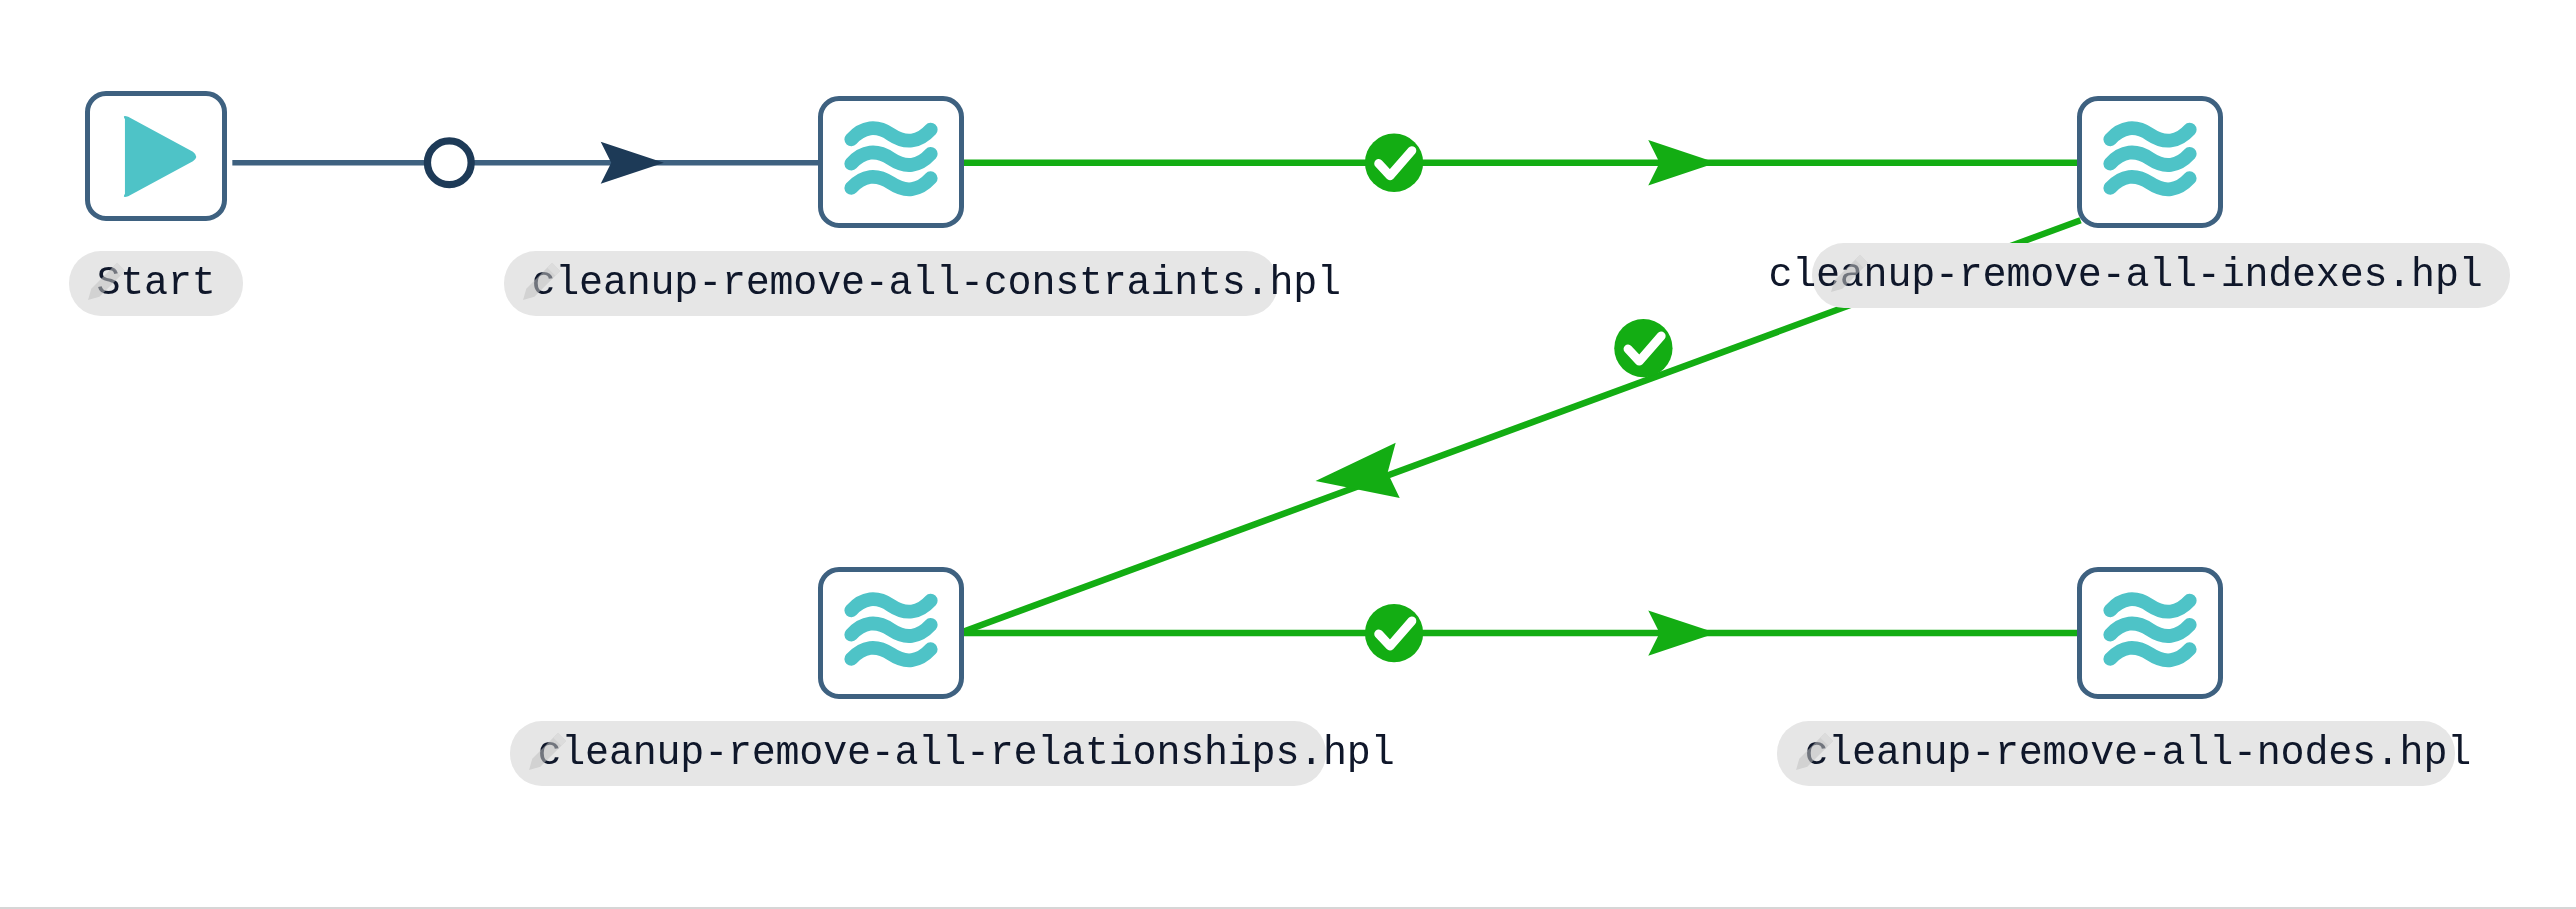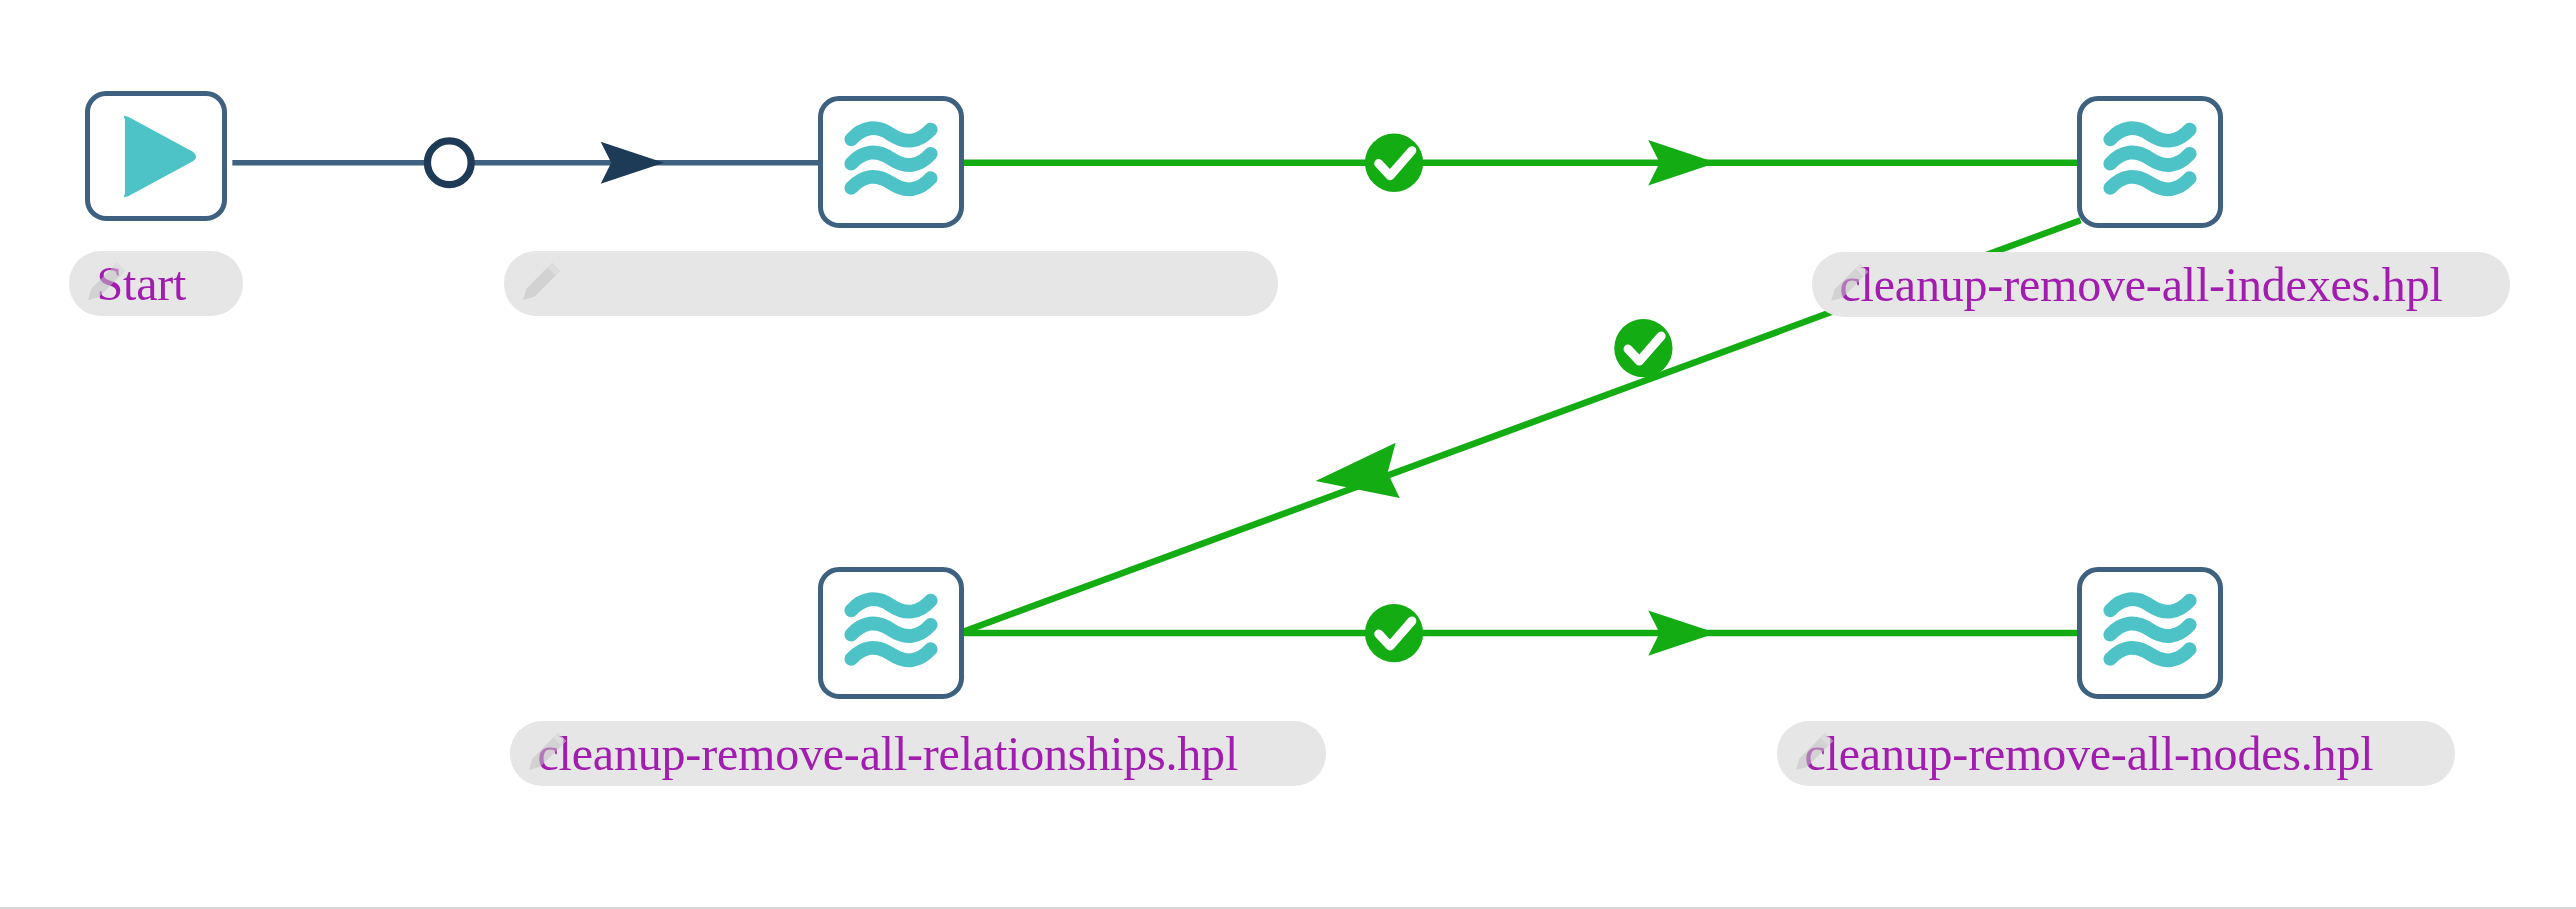--- a/index.html
+++ b/index.html
@@ -53,23 +53,23 @@
     background: #e6e6e6;
     border-radius: 32px;
     height: 65px;
     display: flex;
     align-items: center;
     padding: 0 27.5px 0 27.5px;
     box-sizing: border-box;
     white-space: nowrap;
   }
   .label-chip .chip-text {
-    font-size: 48px;
-    color: #a21caf;
-    font-family: Liberation Serif, serif;
+    font-size: 40px;
+    color: #0f172a;
+    font-family: Liberation Mono, monospace;
     line-height: 1;
     letter-spacing: -0.2px;
   }
   
   .pencil-wm {
     position: absolute;
     left: 11.3px;
     top: 6.5px;
     width: 50px;
     height: 50px;
@@ -173,23 +173,24 @@
       <path d="M 46 6 L 56 16 L 50 22 L 40 12 Z" fill="#d4d4d4"></path>
     </svg>
     <span class="chip-text">Start</span>
   </div>
 
   <div class="label-chip" style="left:504px; top:251px; width:774px;">
     <svg class="pencil-wm" viewBox="0 0 62 62">
       <path d="M 46 6 L 56 16 L 24 48 L 10 52 L 14 38 Z" fill="#c2c2c2"></path>
       <path d="M 46 6 L 56 16 L 50 22 L 40 12 Z" fill="#d4d4d4"></path>
     </svg>
-  </div>
-
-  <div class="label-chip" style="left:1812px; top:252px; width:698px;">
+    <span class="chip-text">cleanup-remove-all-constraints.hpl</span>
+  </div>
+
+  <div class="label-chip" style="left:1812px; top:243px; width:698px;justify-content:flex-end;">
     <svg class="pencil-wm" viewBox="0 0 62 62">
       <path d="M 46 6 L 56 16 L 24 48 L 10 52 L 14 38 Z" fill="#c2c2c2"></path>
       <path d="M 46 6 L 56 16 L 50 22 L 40 12 Z" fill="#d4d4d4"></path>
     </svg>
     <span class="chip-text">cleanup-remove-all-indexes.hpl</span>
   </div>
 
   <div class="label-chip" style="left:510px; top:721px; width:816px;">
     <svg class="pencil-wm" viewBox="0 0 62 62">
       <path d="M 46 6 L 56 16 L 24 48 L 10 52 L 14 38 Z" fill="#c2c2c2"></path>

